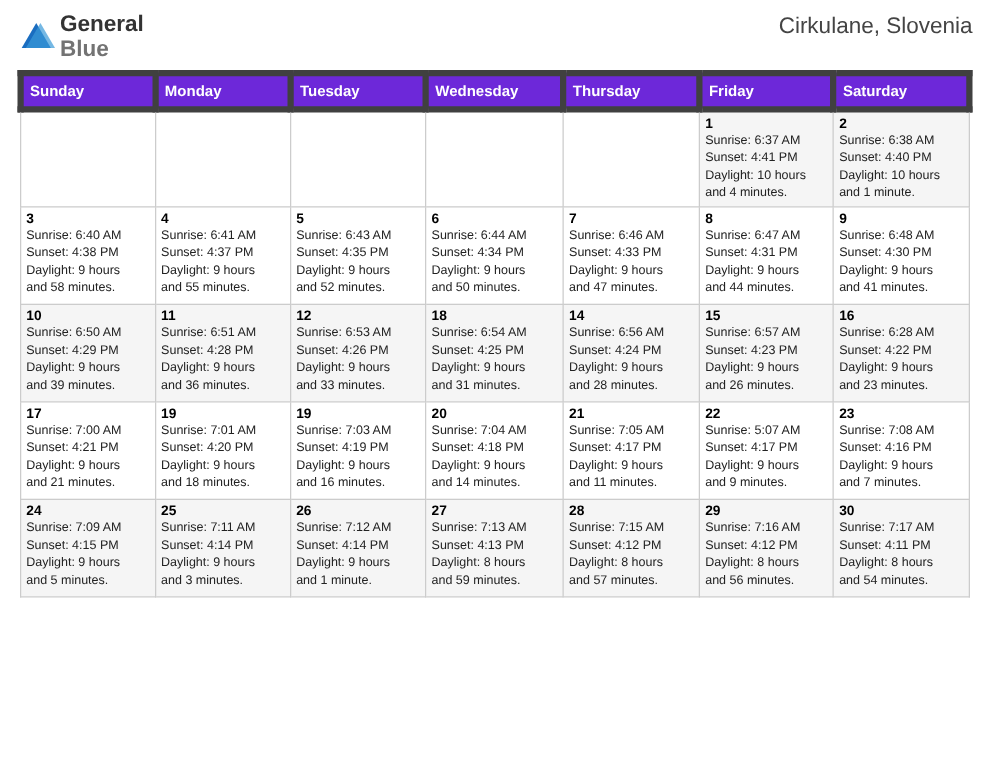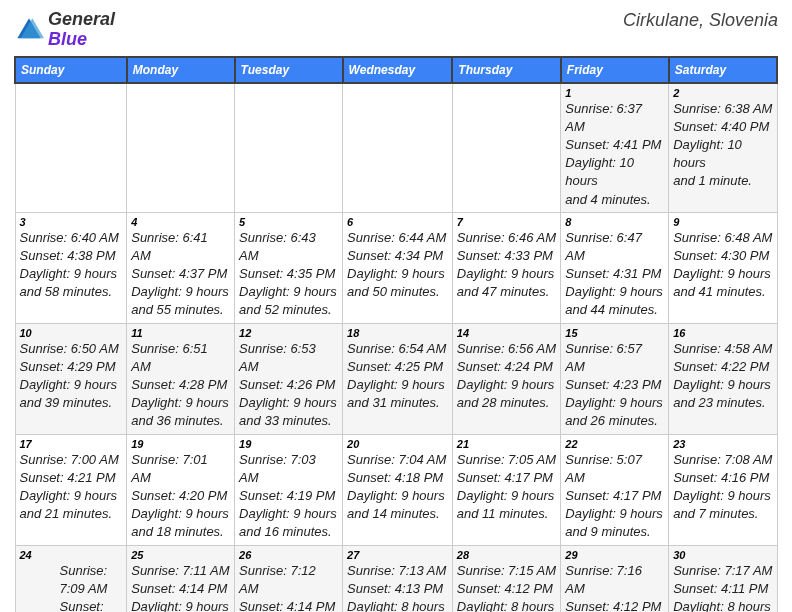--- a/index.html
+++ b/index.html
@@ -7,40 +7,39 @@
       font-family: Arial, sans-serif;
       background: #fff;
       width: 792px;
       height: 612px;
       overflow: hidden;
     }
     .page {
       width: 792px;
       height: 612px;
       padding: 10px 14px 10px 14px;
-      font-style: italic;
     }
     .header {
       display: flex;
       justify-content: space-between;
       align-items: flex-start;
       margin-bottom: 6px;
     }
     .logo {
       display: flex;
       align-items: center;
       gap: 4px;
     }
     .logo-text {
       font-size: 18px;
       font-weight: bold;
       line-height: 1.1;
     }
     .logo-general { color: #333; }
-    .logo-blue { color: #6d28d9; }
+    .logo-blue { color: #737373; }
     .logo-icon {
       width: 30px;
       height: 30px;
     }
     .title-block {
       text-align: right;
     }
     .month-title {
       font-size: 32px;
       font-weight: bold;
@@ -50,27 +49,27 @@
     .location {
       font-size: 18px;
       color: #444;
     }
     .calendar {
       width: 100%;
       border-collapse: collapse;
       font-size: 10px;
     }
     .calendar th {
-      background: #3b82f6;
+      background: #6d28d9;
       color: #fff;
       text-align: left;
       padding: 5px 5px;
       font-size: 12px;
       font-weight: bold;
-      border: 2px solid #404040;
+      border: 5px solid #404040;
     }
     .calendar td {
       border: 1px solid #ccc;
       vertical-align: top;
       padding: 3px 4px;
       width: 113px;
       height: 78px;
       background: #fff;
     }
     .calendar tr:nth-child(odd) td {
@@ -79,21 +78,21 @@
     .calendar tr:nth-child(even) td {
       background: #fff;
     }
     .day-num {
       font-weight: bold;
       font-size: 11px;
       display: block;
       margin-bottom: 1px;
     }
     .day-info {
-      font-size: 13px;
+      font-size: 10px;
       color: #222;
       line-height: 1.4;
     }
     .empty {
       background: #fff !important;
     }
   </style>
 </head>
 <body>
 
@@ -237,21 +236,21 @@
           </td>
           <td>
             <span class="day-num">15</span>
             <div class="day-info" style="white-space: pre-line;">Sunrise: 6:57 AM
 Sunset: 4:23 PM
 Daylight: 9 hours
 and 26 minutes.</div>
           </td>
           <td>
             <span class="day-num">16</span>
-            <div class="day-info" style="white-space: pre-line;">Sunrise: 4:58 AM
+            <div class="day-info" style="white-space: pre-line;">Sunrise: 6:28 AM
 Sunset: 4:22 PM
 Daylight: 9 hours
 and 23 minutes.</div>
           </td>
         </tr>
         <tr>
           <td>
             <span class="day-num">17</span>
             <div class="day-info" style="white-space: pre-line;">Sunrise: 7:00 AM
 Sunset: 4:21 PM
@@ -297,21 +296,21 @@
             <span class="day-num">23</span>
             <div class="day-info" style="white-space: pre-line;">Sunrise: 7:08 AM
 Sunset: 4:16 PM
 Daylight: 9 hours
 and 7 minutes.</div>
           </td>
         </tr>
         <tr>
           <td>
             <span class="day-num">24</span>
-            <div class="day-info" style="white-space: pre-line; margin-left: 40px;">Sunrise: 7:09 AM
+            <div class="day-info" style="white-space: pre-line;">Sunrise: 7:09 AM
 Sunset: 4:15 PM
 Daylight: 9 hours
 and 5 minutes.</div>
           </td>
           <td>
             <span class="day-num">25</span>
             <div class="day-info" style="white-space: pre-line;">Sunrise: 7:11 AM
 Sunset: 4:14 PM
 Daylight: 9 hours
 and 3 minutes.</div>

